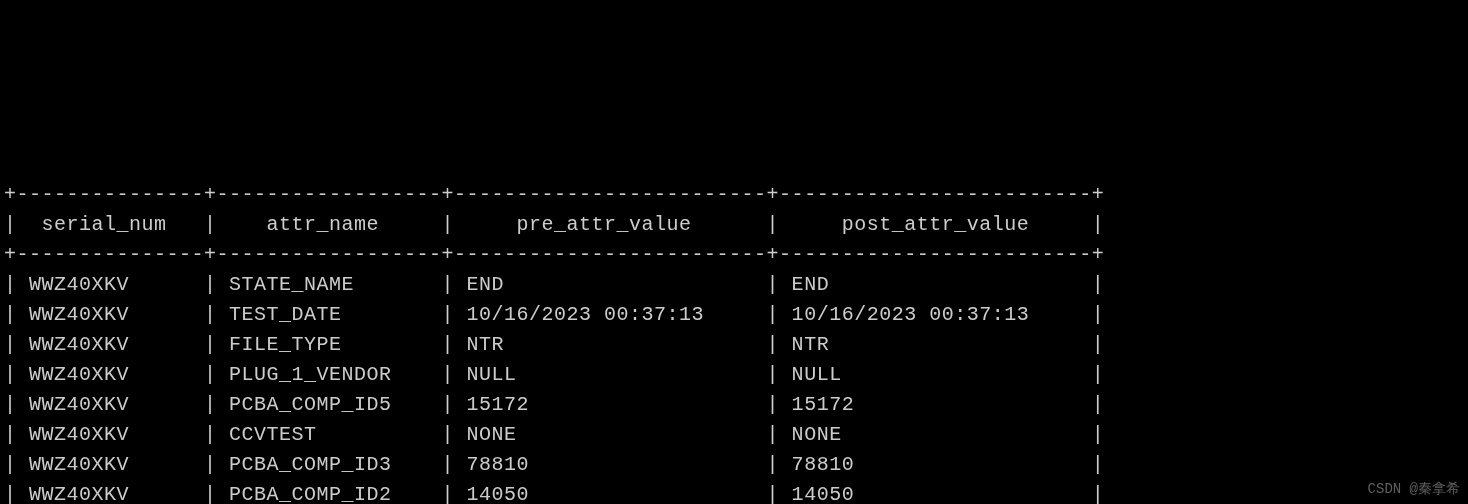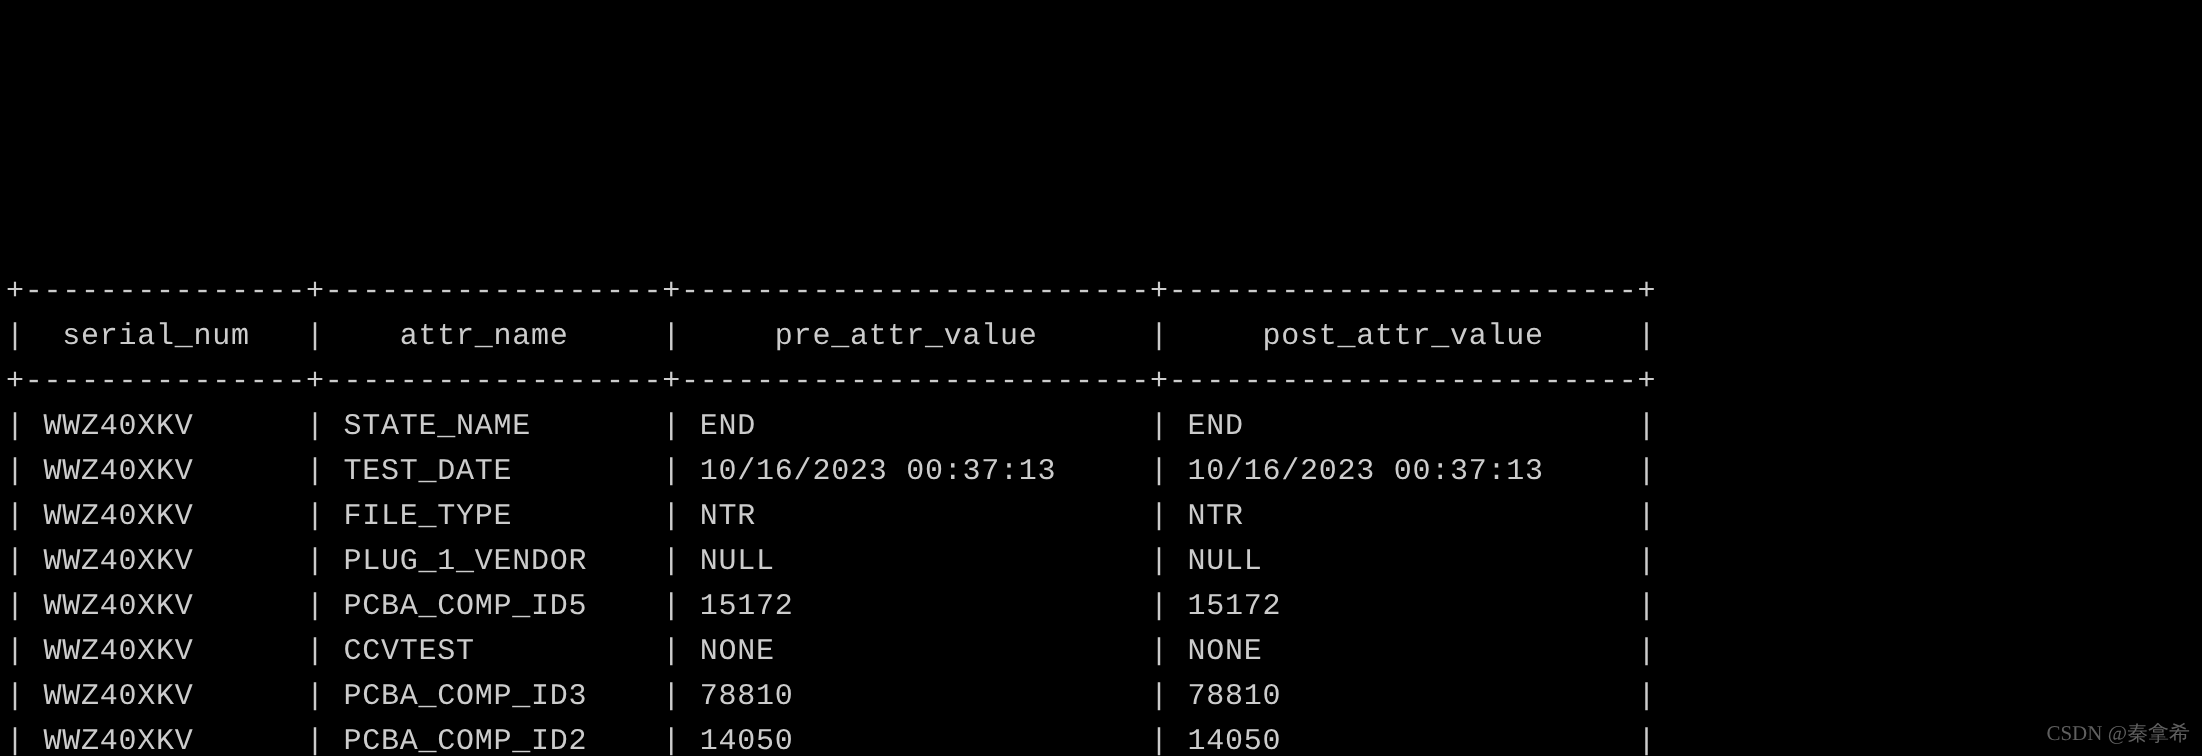--- a/index.html
+++ b/index.html
@@ -18,21 +18,21 @@
   }
   .terminal {
     padding: 0 4px;
   }
   .watermark {
     position: fixed;
     bottom: 4px;
     right: 8px;
     font-size: 14px;
     color: #888;
-    font-family: Liberation Serif, serif;
+    font-family: Liberation Mono, monospace;
     opacity: 0.7;
     letter-spacing: 0;
   }
 </style>
 </head>
 <body>
 
 
 
 <div class="terminal">

